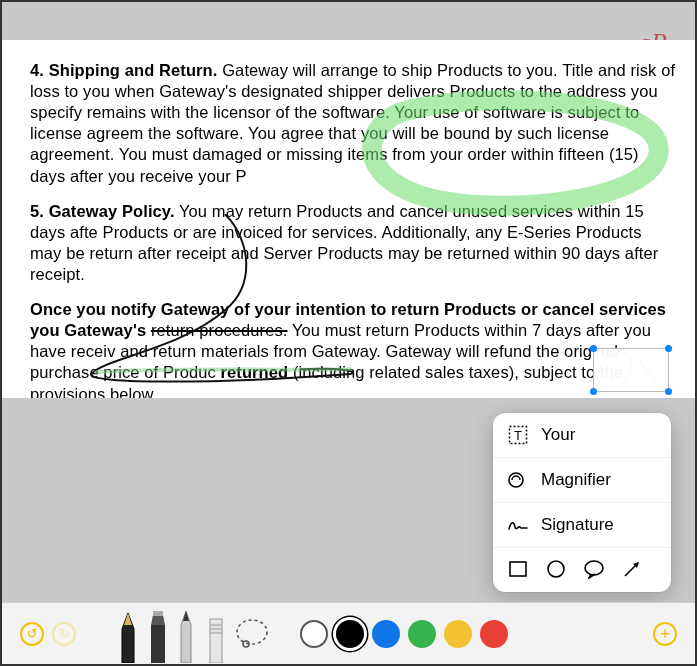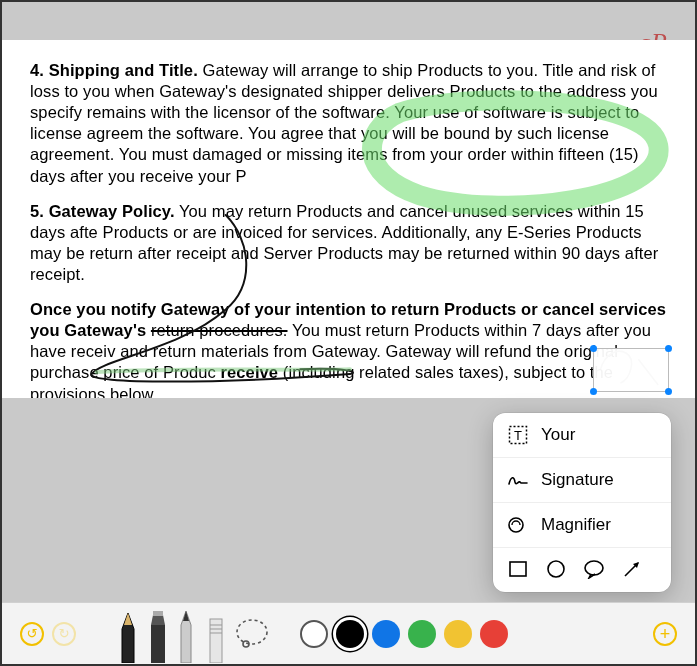--- a/index.html
+++ b/index.html
@@ -43,31 +43,31 @@
 </style>
 </head>
 <body>
 <div class="frame">
 
   <div class="watermark">gP</div>
 
   <div class="document-area">
     <div class="doc-text">
       <span class="bold">4.</span>
-      <span class="bold">Shipping and Title.</span>
+      <span class="bold">Shipping and Return.</span>
       <span>Gateway will arrange to ship Products to you. Title and risk of loss to you when Gateway's designated shipper delivers Products to the address you specify remains with the licensor of the software. Your use of software is subject to license agreem the software. You agree that you will be bound by such license agreement. You must damaged or missing items from your order within fifteen (15) days after you receive your P</span>
       <div class="section-gap"></div>
       <span class="bold">5.</span>
       <span class="bold">Gateway Policy.</span>
       <span>You may return Products and cancel unused services within 15 days afte Products or are invoiced for services. Additionally, any E-Series Products may be return after receipt and Server Products may be returned within 90 days after receipt.</span>
       <div class="section-gap"></div>
       <span class="bold">Once you notify Gateway of your intention to return Products or cancel services you Gateway's </span>
       <span class="strike">return procedures.</span>
       <span> You must return Products within 7 days after you have receiv and return materials from Gateway. Gateway will refund the original purchase price of Produc </span>
-      <span class="bold">receive</span>
+      <span class="bold">returned</span>
       <span> (including related sales taxes), subject to the provisions below.</span>
     </div>
   </div>
 
   <svg class="annotation-layer" viewBox="0 0 697 358">
 
     <path d="M 400 72 C 470 50, 650 55, 660 105 C 670 160, 500 180, 420 155 C 360 135, 360 90, 400 72 Z" fill="none" stroke="#6bdc6b" stroke-width="20" stroke-opacity="0.55" stroke-linecap="round"></path>
 
     <path d="M 225 175 C 250 200, 255 245, 225 270 C 180 310, 100 320, 90 335 C 85 345, 220 345, 350 335 C 360 333, 345 328, 300 330" fill="none" stroke="#111" stroke-width="2" stroke-linecap="round"></path>
 
@@ -94,33 +94,33 @@
         <svg width="20" height="20" viewBox="0 0 20 20">
             <rect x="1.5" y="1.5" width="17" height="17" fill="none" stroke="#000" stroke-width="1.5" stroke-dasharray="2,2"></rect>
             <text x="10" y="15" text-anchor="middle" font-size="13" font-family="Arial" fill="#000">T</text>
           </svg>
       </span>
       <span>Your</span>
     </div>
     <div class="popup-item">
       <span class="popup-icon">
         <svg width="22" height="20" viewBox="0 0 22 20">
-            <path d="M2 14 C4 6,7 6,8 12 C9 17,12 9,14 13 L20 13" fill="none" stroke="#000" stroke-width="1.6" stroke-linecap="round"></path>
-          </svg>
-      </span>
-      <span>Signature</span>
-    </div>
-    <div class="popup-item">
-      <span class="popup-icon">
-        <svg width="22" height="20" viewBox="0 0 22 20">
             <circle cx="9" cy="10" r="7" fill="none" stroke="#000" stroke-width="1.6"></circle>
             <path d="M5 10 a4 4 0 0 1 8 0" fill="none" stroke="#000" stroke-width="1.4"></path>
           </svg>
       </span>
       <span>Magnifier</span>
+    </div>
+    <div class="popup-item">
+      <span class="popup-icon">
+        <svg width="22" height="20" viewBox="0 0 22 20">
+            <path d="M2 14 C4 6,7 6,8 12 C9 17,12 9,14 13 L20 13" fill="none" stroke="#000" stroke-width="1.6" stroke-linecap="round"></path>
+          </svg>
+      </span>
+      <span>Signature</span>
     </div>
     <div class="shape-row">
       <span class="shape-btn">
           <svg width="20" height="20">
             <rect x="2" y="3" width="16" height="14" fill="none" stroke="#000" stroke-width="1.6"></rect>
           </svg>
         </span>
       <span class="shape-btn">
           <svg width="20" height="20">
             <circle cx="10" cy="10" r="8" fill="none" stroke="#000" stroke-width="1.6"></circle>

